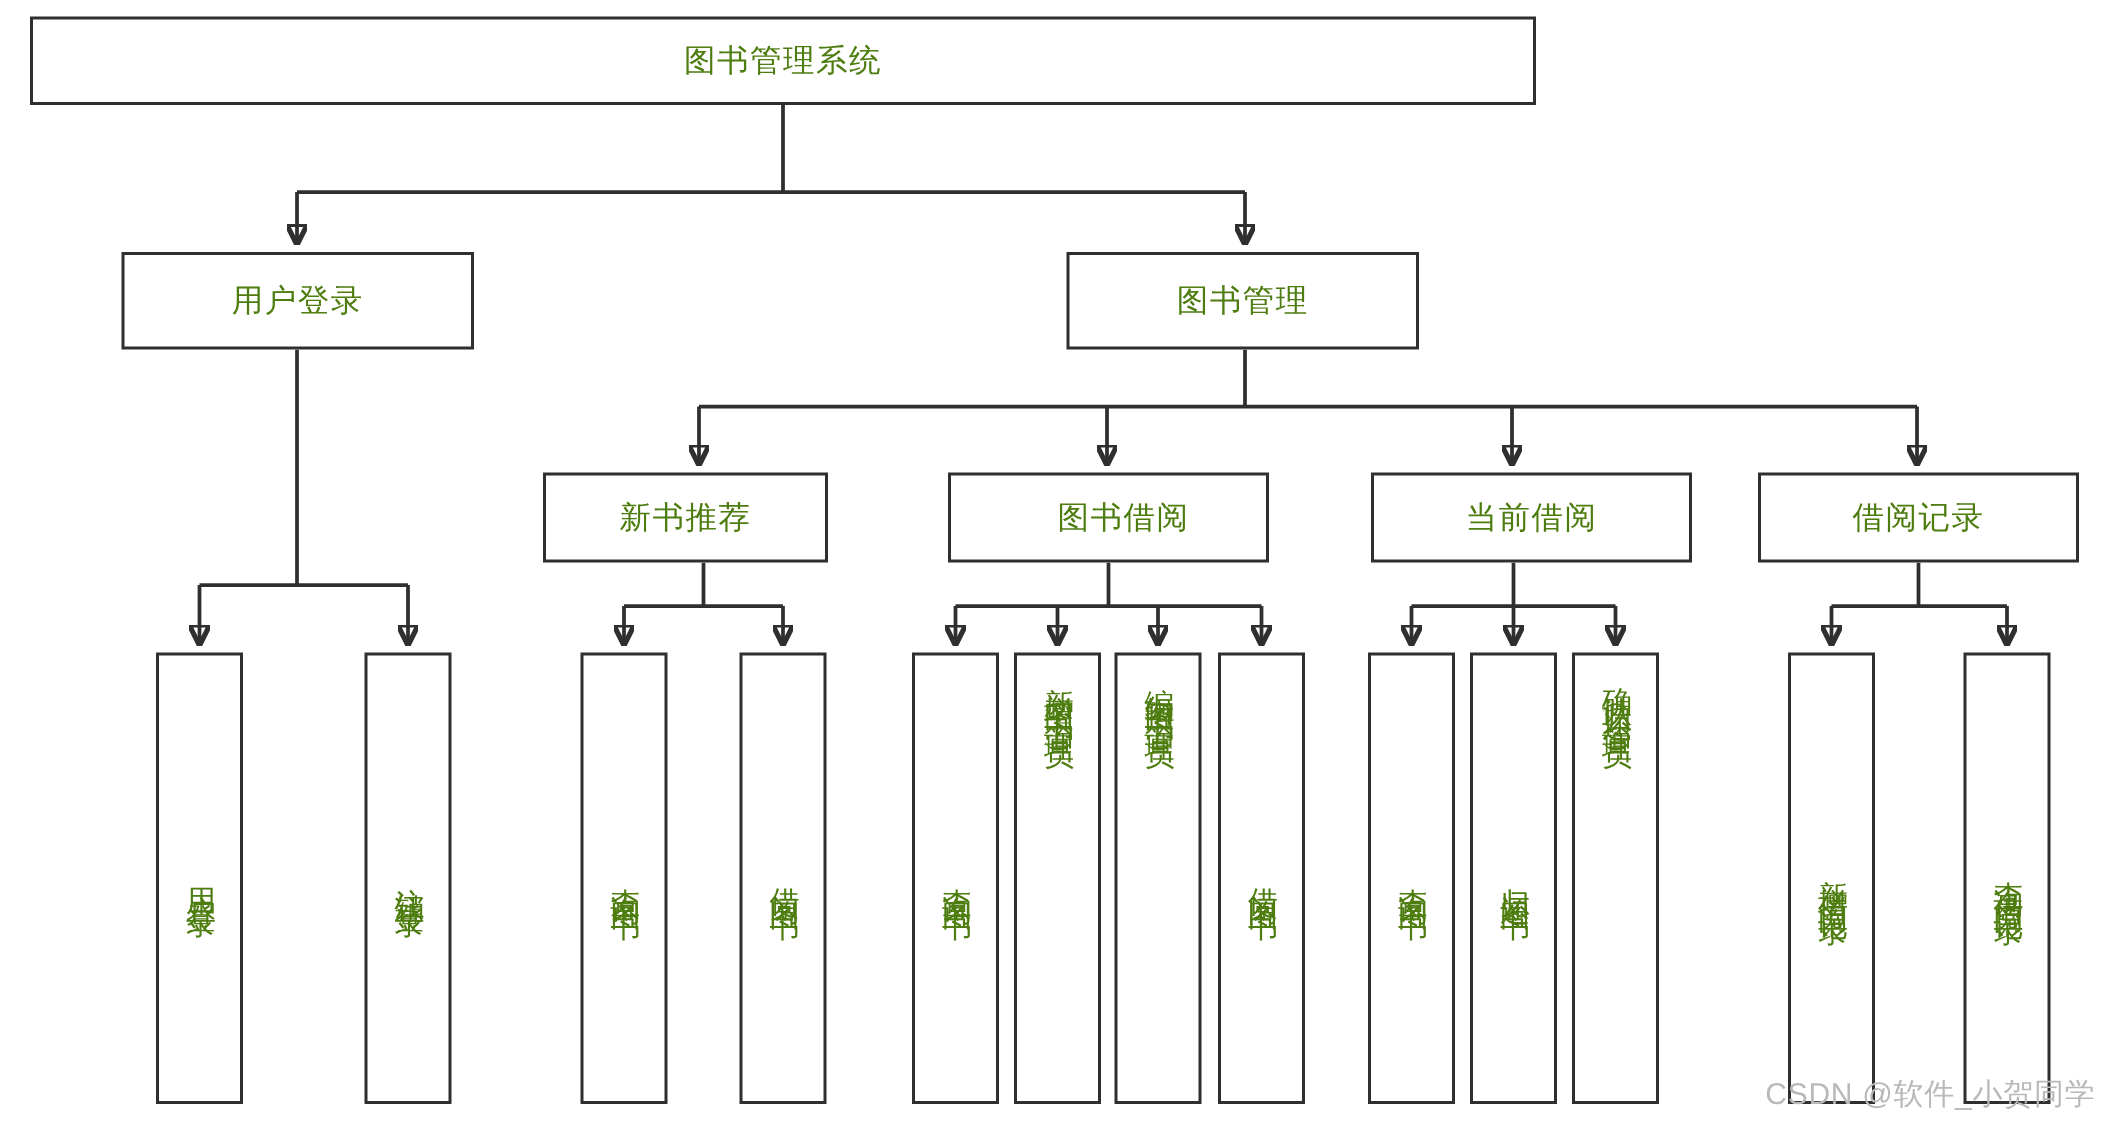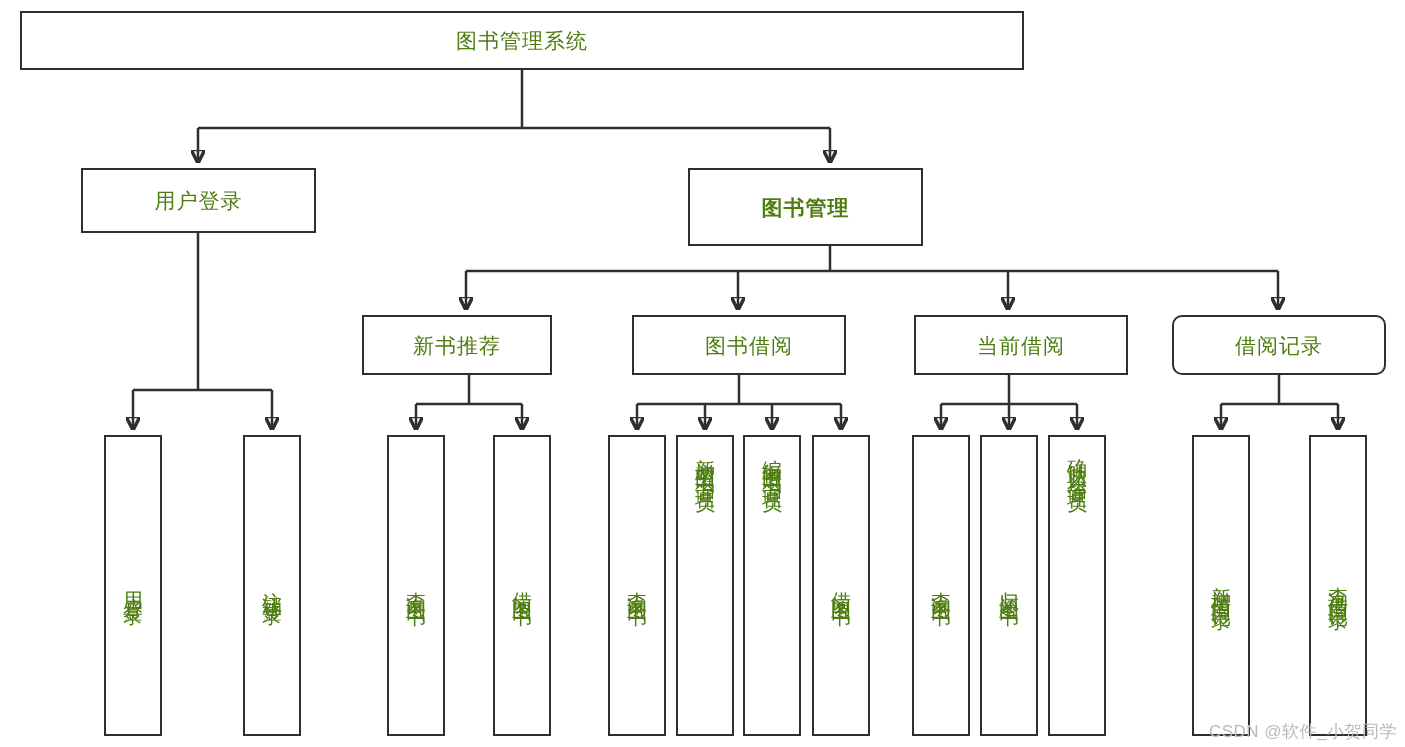--- a/index.html
+++ b/index.html
@@ -58,21 +58,21 @@
     height: 747px;
     z-index: 1;
   }
   #wires line, #wires path { stroke: #2f2f2f; stroke-width: 2.5px; fill: none; }
 
   
   #watermark {
     position: absolute;
     right: 8px;
     bottom: 4px;
-    font-size: 17px;
+    font-size: 20px;
     color: #b9b9b9;
     letter-spacing: 0.5px;
     z-index: 5;
     white-space: nowrap;
   }
 </style>
 </head>
 <body>
 
 <div id="canvas">
@@ -127,34 +127,34 @@
     <line x1="1338" y1="404" x2="1338" y2="429" marker-end="url(#arrow)"></line>
   </svg>
 
   <div class="node h" style="left:20px; top:11px; width:1004px; height:59px;">
     <span>图书管理系统</span>
   </div>
 
   <div class="node h" style="left:81px; top:168px; width:235px; height:65px;">
     <span>用户登录</span>
   </div>
-  <div class="node h" style="left:688px; top:168px; width:235px; height:78px;font-weight:bold;">
+  <div class="node h" style="left:711px; top:168px; width:235px; height:65px;">
     <span>图书管理</span>
   </div>
 
   <div class="node h" style="left:362px; top:315px; width:190px; height:60px;">
     <span>新书推荐</span>
   </div>
   <div class="node h" style="left:632px; top:315px; width:214px; height:60px;padding-left:20px;">
     <span>图书借阅</span>
   </div>
   <div class="node h" style="left:902px; top:315px; width:214px; height:60px;margin-left:12px;">
     <span>当前借阅</span>
   </div>
-  <div class="node h" style="left:1172px; top:315px; width:214px; height:60px;border-radius:10px;">
+  <div class="node h" style="left:1172px; top:315px; width:214px; height:60px;">
     <span>借阅记录</span>
   </div>
 
   <div class="node v center" style="left:104px; top:435px; width:58px; height:301px;">
     <span class="vlabel">用户登录</span>
   </div>
   <div class="node v center" style="left:243px; top:435px; width:58px; height:301px;">
     <span class="vlabel">注销登录</span>
   </div>
 

